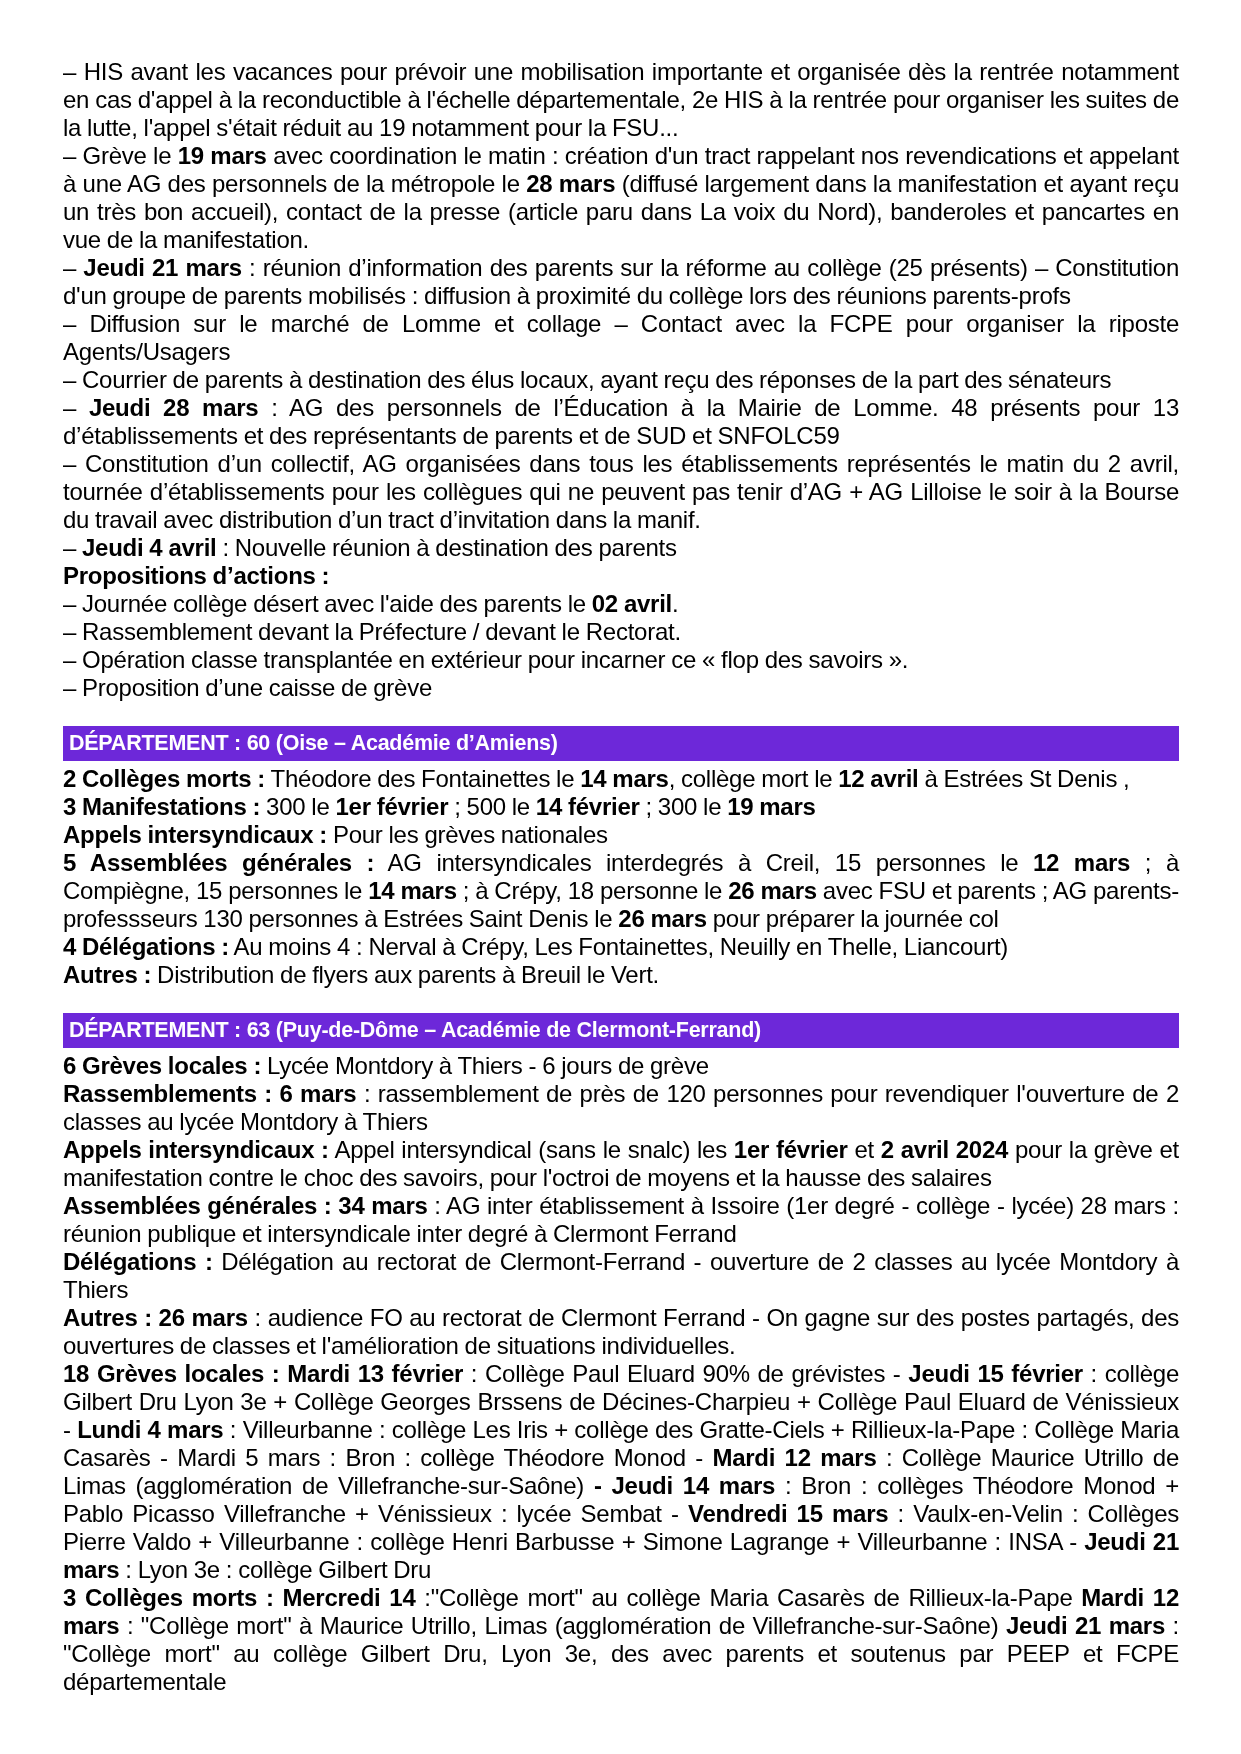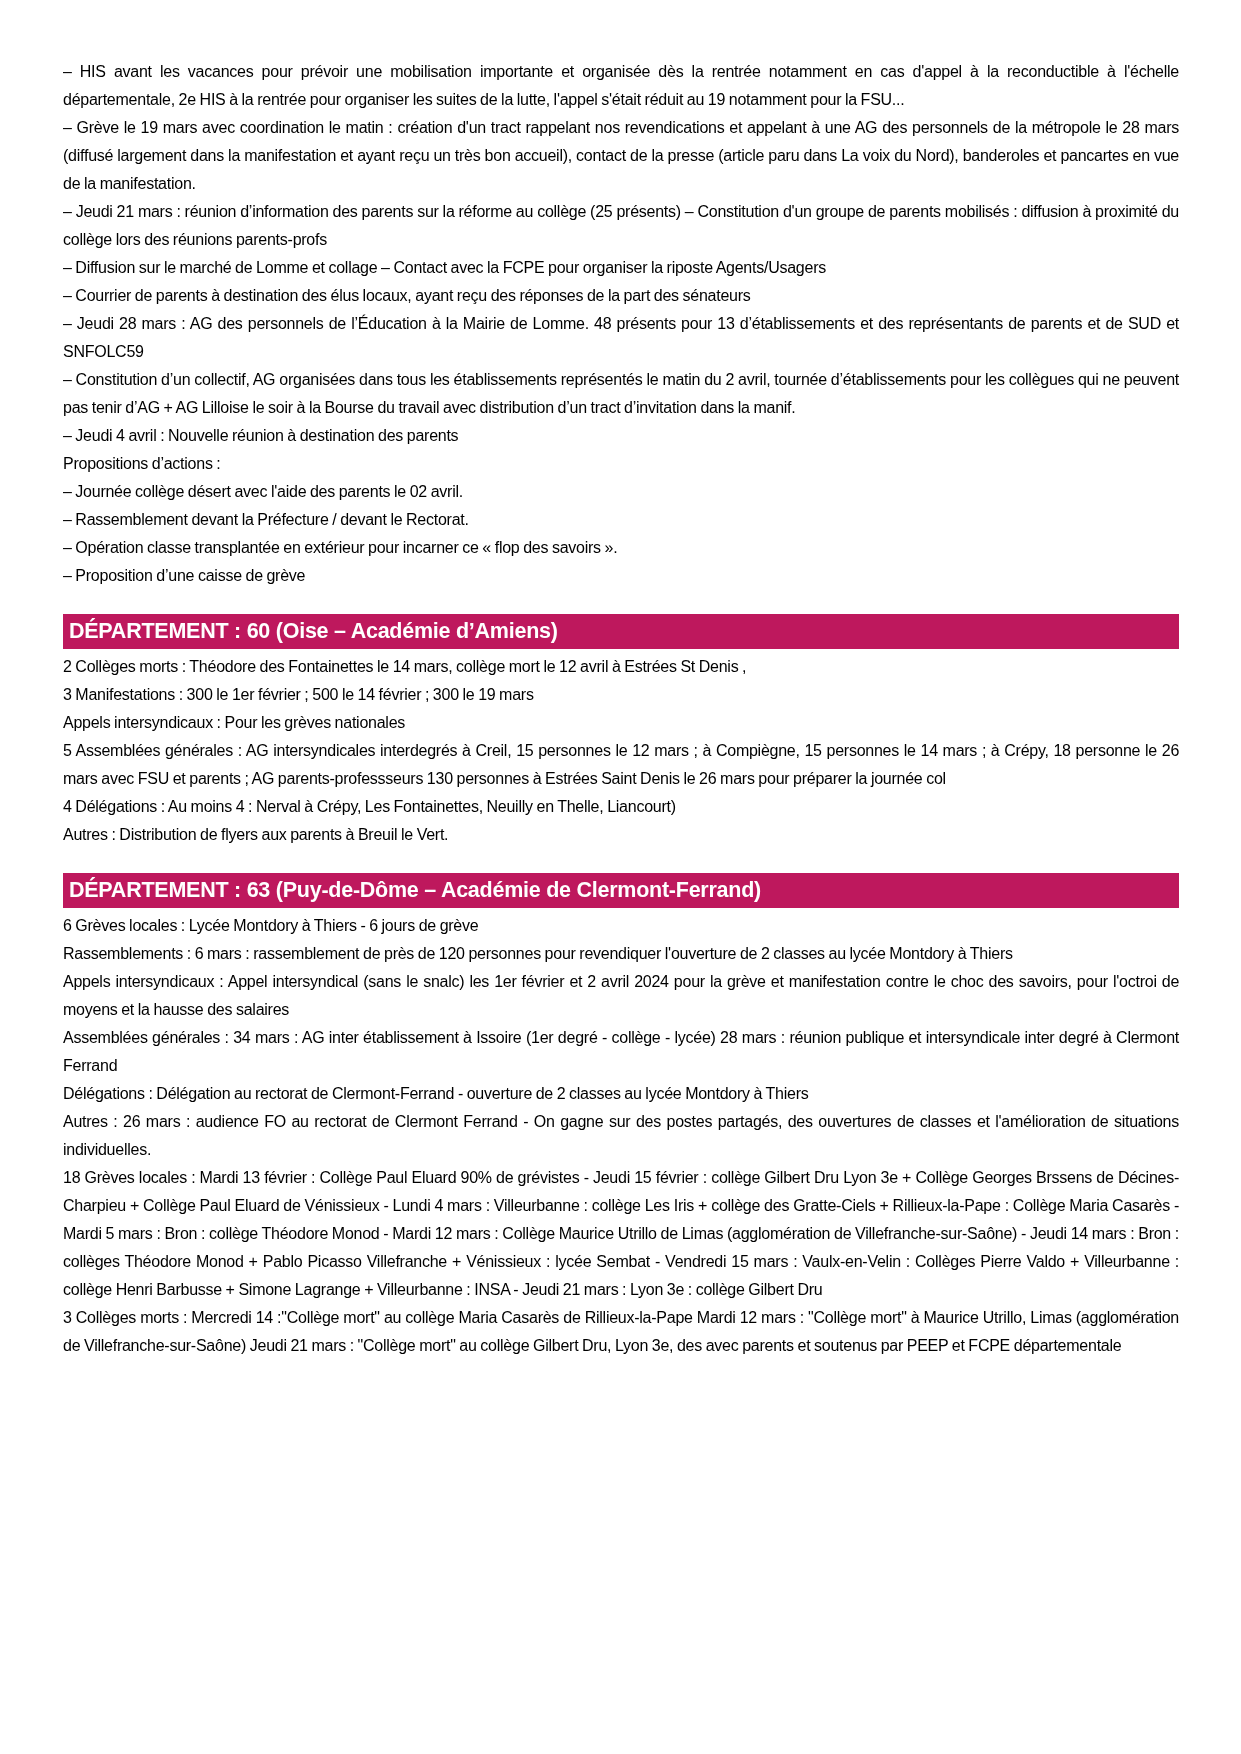--- a/index.html
+++ b/index.html
@@ -10,29 +10,29 @@
     box-sizing: border-box;
     padding: 58px 62px 40px 63px;
     background: #ffffff;
     font-family: "Liberation Sans", sans-serif;
     color: #000000;
     overflow: hidden;
   }
   .section { margin: 0; }
   .line {
     margin: 0;
-    font-size: 16px;
+    font-size: 24px;
     line-height: 28px;
     text-align: justify;
     letter-spacing: -0.25px;
     word-spacing: -0.5px;
   }
-  .b { font-weight: 400; }
+  .b { font-weight: 700; }
   .dept-header {
-    background: #be185d;
+    background: #6d28d9;
     color: #ffffff;
     font-weight: 700;
     font-size: 21.5px;
     line-height: 27px;
     padding: 4px 14px 4px 6px;
     margin: 24px 0 4px 0;
     letter-spacing: -0.25px;
   }
 </style>
 </head>

